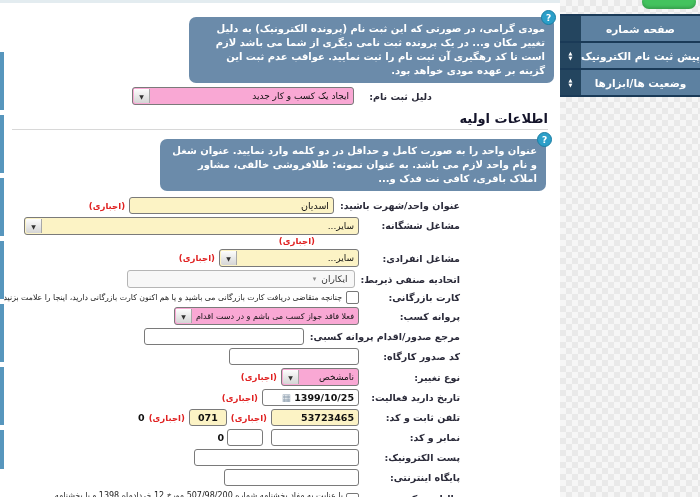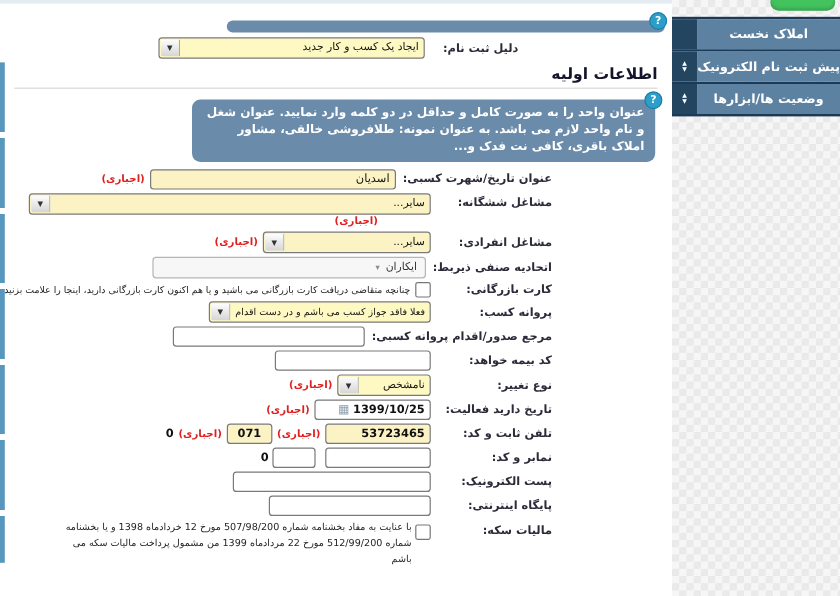--- a/index.html
+++ b/index.html
@@ -34,21 +34,21 @@
         background:#2b9fc9;border:1px solid #1b7ea3;color:#fff;font-size:9px;font-weight:bold;
         display:flex;align-items:center;justify-content:center;}
   
   .row{display:flex;align-items:center;margin:0 0 3px 0;padding-right:100px;}
   .flabel{min-width:95px;text-align:right;padding-left:6px;font-size:9.5px;font-weight:bold;
           color:#2b2b3a;white-space:nowrap;direction:rtl;}
   .inp{height:17px;border:1px solid #7a7a7a;border-radius:3px;background:#fff;
        font-family:"DejaVu Sans",sans-serif;font-size:9.5px;color:#111;
        padding:0 4px;direction:rtl;text-align:right;box-sizing:border-box;}
   .inp.yellow{background:#fcf3c5;}
-  .sel{position:relative;height:18px;border:1px solid #7a7a7a;border-radius:3px;background:#fef9c3;
+  .sel{position:relative;height:18px;border:1px solid #7a7a7a;border-radius:3px;background:#f9a8d4;
        display:flex;align-items:center;box-sizing:border-box;padding:0 4px 0 20px;cursor:pointer;}
   .sel.yellow{background:#fcf3c5;}
   .sel .val{font-size:9px;color:#111;white-space:nowrap;overflow:hidden;}
   .sel .arrowbox{position:absolute;left:1px;top:1px;bottom:1px;width:15px;
                  background:linear-gradient(#fdfdfd,#d5d5d5);border-right:1px solid #a8a8a8;
                  border-radius:0 0 0 2px;display:flex;align-items:center;justify-content:center;
                  font-size:6px;color:#333;}
   .combo{height:18px;border:1px solid #b5b5b5;border-radius:3px;background:#f7f7f7;
          display:flex;align-items:center;box-sizing:border-box;padding:0 6px;gap:5px;cursor:pointer;}
   .combo .val{font-size:9px;color:#333;}
@@ -70,20 +70,21 @@
 </style>
 </head>
 <body>
 <div class="page">
 
   <div class="content">
     <div class="topstrip"></div>
 
     <div class="notice notice1">
       <span class="help">?</span>
+      <span>مودی گرامی، در صورتی که این ثبت نام (پرونده الکترونیک) به دلیل تغییر مکان و... در یک پرونده ثبت نامی دیگری از شما می باشد لازم است تا کد رهگیری آن ثبت نام را ثبت نمایید. عواقب عدم ثبت این گزینه بر عهده مودی خواهد بود.</span>
     </div>
 
     <div class="reason-row">
       <span class="flabel">دلیل ثبت نام:</span>
       <div class="sel" style="width:222px;">
         <span class="val">ایجاد یک کسب و کار جدید</span>
         <span class="arrowbox">▼</span>
       </div>
     </div>
 
@@ -91,21 +92,21 @@
     <div class="hr"></div>
 
     <div class="notice notice2">
       <span class="help" style="right:-6px;">?</span>
       <span>عنوان واحد را به صورت کامل و حداقل در دو کلمه وارد نمایید. عنوان شغل و نام واحد لازم می باشد. به عنوان نمونه: طلافروشی خالقی، مشاور املاک باقری، کافی نت فدک و...</span>
     </div>
 
     <div style="height:6px;"></div>
 
     <div class="row">
-      <span class="flabel">عنوان تاریخ/شهرت کسبی:</span>
+      <span class="flabel">عنوان واحد/شهرت باشید:</span>
       <input class="inp yellow" style="width: 205px;" value="اسدیان">
       <span class="req">(اجباری)</span>
     </div>
 
     <div class="row" style="align-items:flex-start;">
       <span class="flabel" style="margin-top:3px;">مشاغل ششگانه:</span>
       <div class="jobs6-col">
         <div class="sel yellow" style="width:335px;">
           <span class="val">سایر...</span>
           <span class="arrowbox">▼</span>
@@ -144,21 +145,21 @@
         <span class="arrowbox">▼</span>
       </div>
     </div>
 
     <div class="row">
       <span class="flabel">مرجع صدور/اقدام پروانه کسبی:</span>
       <input class="inp" style="width: 160px;">
     </div>
 
     <div class="row">
-      <span class="flabel">کد بیمه خواهد:</span>
+      <span class="flabel">کد صدور کارگاه:</span>
       <input class="inp" style="width: 130px;">
     </div>
 
     <div class="row">
       <span class="flabel">نوع تغییر:</span>
       <div class="sel" style="width:78px;">
         <span class="val">نامشخص</span>
         <span class="arrowbox">▼</span>
       </div>
       <span class="req">(اجباری)</span>
@@ -210,21 +211,21 @@
       </div>
     </div>
 
     <div class="leftline"></div>
   </div>
 
   <div class="sidebar">
     <div class="green-tab"></div>
     <div class="side-items">
       <div class="side-row">
-        <div class="side-cell">املاک نخست</div>
+        <div class="side-cell">صفحه شماره</div>
         <div class="side-iconcell"></div>
       </div>
       <div class="side-row">
         <div class="side-cell">پیش ثبت نام الکترونیک</div>
         <div class="side-iconcell">
           <span class="tri">▲</span>
           <span class="tri">▼</span>
         </div>
       </div>
       <div class="side-row">

